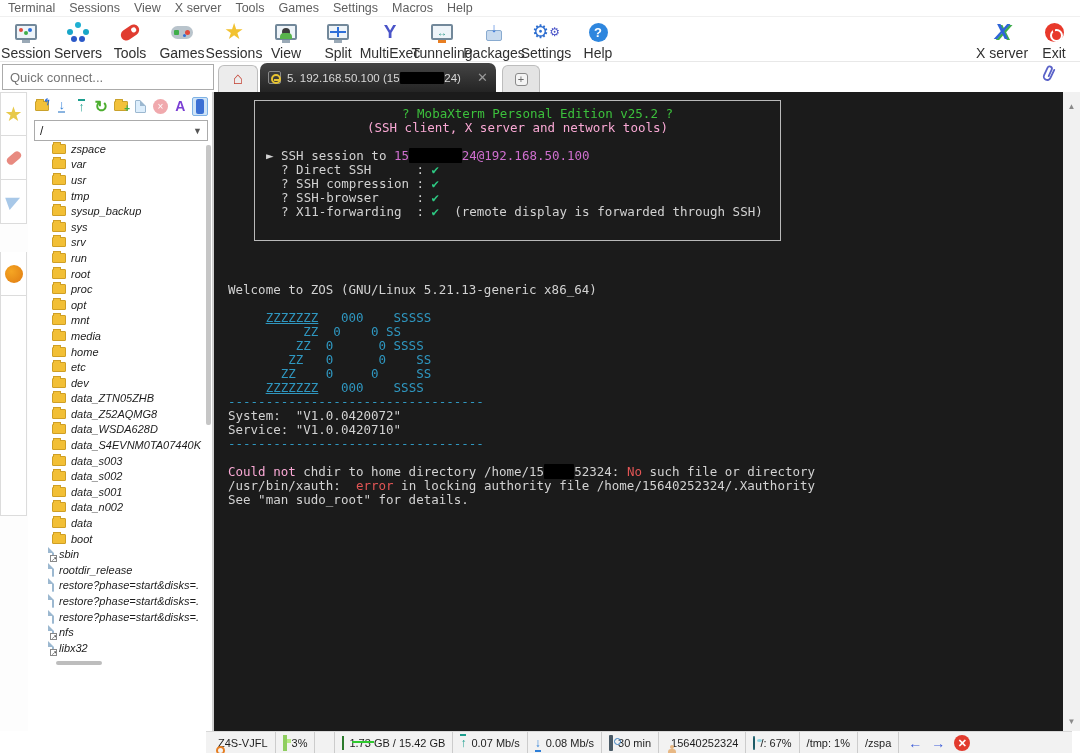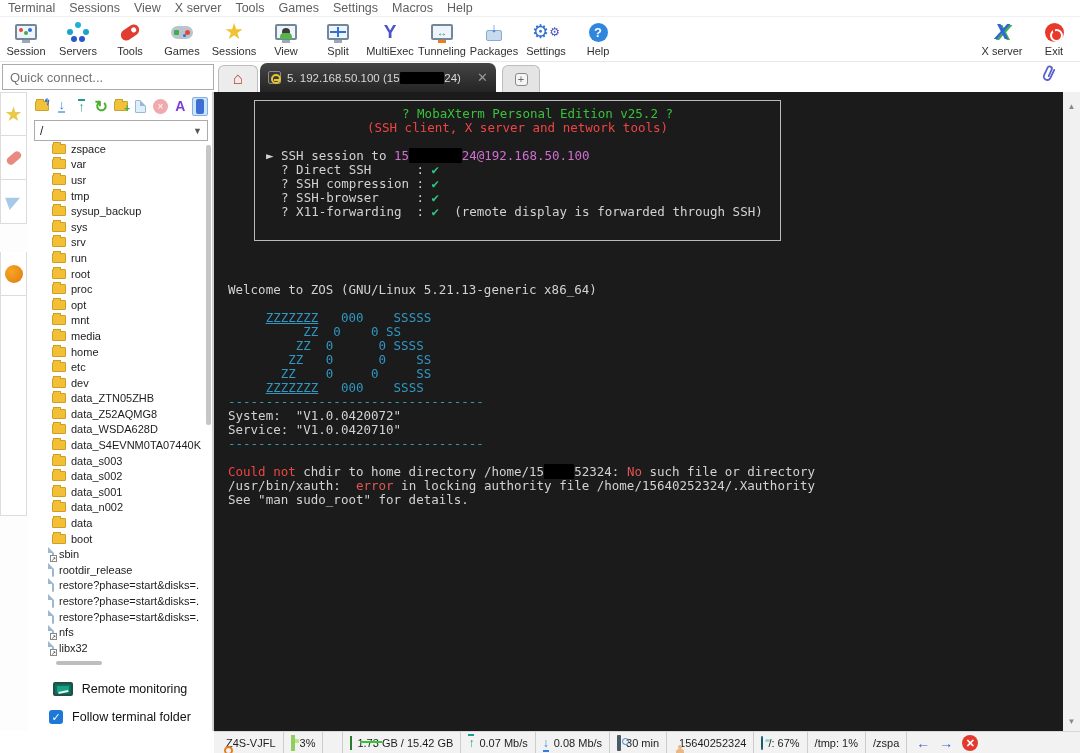--- a/index.html
+++ b/index.html
@@ -8,21 +8,21 @@
   #window { position:relative; width:1080px; height:753px; background:#fff; overflow:hidden; }
 
   
   #menubar { position:absolute; left:0; top:0; width:1080px; height:17px; background:#fff; display:flex; align-items:center; padding-left:6px; border-bottom:1px solid #f0f0f0;}
   .menu-item { font-size:12.5px; color:#5f5f5f; padding:0 12px 0 2px; cursor:default; }
 
   
   #toolbar { position:absolute; left:0; top:17px; width:1080px; height:45px; background:#fff; display:flex; align-items:stretch; border-bottom:1px solid #e8e8e8;}
   .tb-item { width:52px; display:flex; flex-direction:column; align-items:center; justify-content:flex-start; padding-top:3px; }
   .tb-item .tb-ico { height:24px; display:flex; align-items:center; justify-content:center; }
-  .tb-item .tb-label { font-size:11px; color:#303030; margin-top:1px; white-space:nowrap; }
+  .tb-item .tb-label { font-size:14px; color:#303030; margin-top:1px; white-space:nowrap; }
   #toolbar .tb-spacer { flex:1; }
   
   .mon { position:relative; width:22px; height:16px; border:2px solid #72889a; border-radius:2px; background:#eef4f9; }
   .mon:after { content:""; position:absolute; left:5px; bottom:-5px; width:8px; height:3px; background:#9aa9b6; }
   .mon .dotr{position:absolute;left:2px;top:2px;width:4px;height:4px;border-radius:50%;background:#e04a3c;}
   .mon .dotg{position:absolute;left:7px;top:5px;width:4px;height:4px;border-radius:50%;background:#3fae4a;}
   .mon .dotb{position:absolute;left:11px;top:2px;width:4px;height:4px;border-radius:50%;background:#2e6fd8;}
   .mon .person{position:absolute;left:5px;top:2px;width:8px;height:8px;border-radius:50%;background:#3c3c3c;}
   .mon .body{position:absolute;left:3px;top:7px;width:12px;height:6px;border-radius:4px 4px 0 0;background:#58b44c;}
   .mon .grid{position:absolute;inset:1px;background:linear-gradient(#2e6fd8,#2e6fd8) 50% 0/2px 100% no-repeat, linear-gradient(#2e6fd8,#2e6fd8) 0 50%/100% 2px no-repeat;}
@@ -99,55 +99,55 @@
   .sbt-enc{color:#7b3fd4;font-weight:bold;font-size:14px;}
   .sbt-track{width:8px;height:15px;background:#3b6fd4;border-radius:2px;}
   .fileico{width:11px;height:13px;background:#ddeefc;border:1px solid #9cb8d0;border-radius:1px;position:relative;}
   .fileico:before{content:"";position:absolute;right:-1px;top:-1px;border:3px solid #fff;border-left-color:#9cb8d0;border-bottom-color:#9cb8d0;}
   .linkarrow{position:absolute;left:-2px;bottom:-2px;width:7px;height:7px;background:#fff;border:1px solid #888;font-size:6px;line-height:6px;color:#111;text-align:center;}
   #sb-path { margin:2px 4px 0 6px; height:21px; border:1px solid #ababab; display:flex; align-items:center; justify-content:space-between; padding:0 5px; font-size:12px; color:#222;}
   #sb-path .chev{color:#555;font-size:9px;}
   #tree-header { display:flex; align-items:center; gap:14px; padding:6px 0 3px 10px; font-size:11.5px; color:#333; }
   .sort-tri{width:0;height:0;border-left:4px solid transparent;border-right:4px solid transparent;border-bottom:5px solid #3b7fd4;}
   #tree { position:relative; height:518px; overflow:hidden; }
-  .tree-row { display:flex; align-items:center; gap:5px; height:15.6px; padding-left:24px; font-size:11px; color:#1c1c1c; white-space:nowrap;}
+  .tree-row { display:flex; align-items:center; gap:5px; height:15.6px; padding-left:24px; font-size:11px; color:#1c1c1c; white-space:nowrap;font-style:italic;}
   .tree-folder{width:14px;height:10px;flex:none;background:#f2bf35;border:1px solid #cf9f25;border-radius:1px;position:relative;}
   .tree-folder:before{content:"";position:absolute;left:0;top:-3px;width:6px;height:2px;background:#f2bf35;border:1px solid #cf9f25;border-bottom:none;}
   .tree-file-wrap{position:relative;flex:none;}
   #tree-vscroll{position:absolute;right:1px;top:0;width:7px;height:518px;}
   #tree-vthumb{position:absolute;right:0;top:4px;width:5px;height:280px;background:#c6c6c6;border-radius:2px;}
   #tree-hscroll{height:8px;position:relative;}
   #tree-hthumb{position:absolute;left:28px;top:2px;width:46px;height:4px;background:#bdbdbd;border-radius:2px;}
   #sb-bottom{padding-top:8px;}
   .sb-bottom-row{display:flex;align-items:center;gap:9px;justify-content:center;height:28px;font-size:12.5px;color:#111;}
   .remote-mon-ico{width:20px;height:14px;background:#0d6e5e;border:2px solid #1f4f46;border-radius:2px;position:relative;}
   .remote-mon-ico:before{content:"";position:absolute;left:2px;top:2px;right:2px;bottom:2px;background:#16a085;}
   .remote-mon-ico:after{content:"";position:absolute;left:3px;top:4px;width:10px;height:3px;border-bottom:2px solid #e8f8e8;transform:rotate(-12deg);}
   .checkbox{width:14px;height:14px;background:#1e78d7;border-radius:3px;color:#fff;font-size:11px;line-height:14px;text-align:center;}
 
   
   #terminal { position:absolute; left:214px; top:0; width:849px; height:639px; background:#1b1b1b; font-family:"DejaVu Sans Mono", monospace; font-size:12.5px; line-height:14px; color:#d2d2d2; padding:8px 0 0 14px; overflow:hidden;}
   #banner-box { width:527px; margin-left:26px; border:1px solid #b9b9b9; padding:6px 11px 7px 11px; }
   .tl { white-space:pre; min-height:14px; }
   .tl.center { text-align:center; }
-  .c-fg{color:#d2d2d2;} .c-green{color:#3cc03c;margin-left:40px;} .c-yellow{color:#ef4444;}
+  .c-fg{color:#d2d2d2;} .c-green{color:#3cc03c;margin-left:40px;} .c-yellow{color:#f9a8d4;}
   .c-magenta{color:#cf6fcf;} .c-cyan{color:#35bfda;} .c-art{color:#2f97c0;}
   .c-teal{color:#2fbfa0;} .c-red{color:#e25555;}
   .c-link{color:#35bfda;text-decoration:underline;}
   .c-check{color:#2dc983;}
   .useg{text-decoration:underline;}
   .censor{background:#000;color:transparent;border-radius:1px;}
   .cursor{display:inline-block;width:8px;height:13px;background:#a9a9a9;vertical-align:-2px;}
 
   
   #vscroll { position:absolute; left:1063px; top:0; width:17px; height:639px; background:#f1f1f1; }
   .scroll-arrow{position:absolute;left:0;width:17px;height:16px;display:flex;align-items:center;justify-content:center;font-size:8px;color:#8a8a8a;}
 
   
-  #statusbar { position:absolute; left:214px; top:731px; width:866px; height:22px; background:#f2f2f2; border-top:1px solid #d8d8d8; display:flex; font-size:11px; color:#1d1d1d;}
+  #statusbar { position:absolute; left:206px; top:731px; width:866px; height:22px; background:#f2f2f2; border-top:1px solid #d8d8d8; display:flex; font-size:11px; color:#1d1d1d;}
   .sb-cell { display:flex; align-items:center; gap:5px; padding:0 7px; height:22px; border-right:1px solid #cccccc; white-space:nowrap;}
   .sb-cell.noborder{border-right:none;}
   .host-logo{width:13px;height:13px;background:#33211c;border-radius:2px;position:relative;}
   .host-logo:before{content:"";position:absolute;left:3px;top:3px;width:5px;height:5px;border:2px solid #e67e22;border-radius:50%;}
   .cpu-ico{width:12px;height:12px;background:#2f8f2f;border:2px solid #8fce5f;position:relative;}
   .cpu-ico:before{content:"";position:absolute;left:2px;top:2px;width:4px;height:4px;background:#b8e986;}
   .graph-box{width:92px;height:17px;background:#000;position:relative;}
   .graph-box:before{content:"";position:absolute;left:30px;bottom:0;width:22px;height:2px;background:#2fc92f;}
   .ram-ico{width:16px;height:9px;background:#3fae3f;border:1px solid #2c7a2c;background-image:repeating-linear-gradient(90deg,#b8e8b8 0 2px,transparent 2px 4px);}
   .up-arr{color:#1c9e8e;font-weight:bold;border-top:2px solid #1c9e8e;line-height:10px;font-size:12px;}
@@ -503,30 +503,20 @@
             <span class="tree-file-wrap"><span class="fileico"></span><span class="linkarrow">↗</span></span>
             <span>libx32</span>
           </div>
           <div id="tree-vscroll">
             <div id="tree-vthumb"></div>
           </div>
         </div>
       <div id="tree-hscroll">
           <div id="tree-hthumb"></div>
         </div>
-      <div id="sb-bottom">
-        <div class="sb-bottom-row">
-          <span class="remote-mon-ico"></span>
-          <span>Remote monitoring</span>
-        </div>
-        <div class="sb-bottom-row">
-          <span class="checkbox">✓</span>
-          <span>Follow terminal folder</span>
-        </div>
-      </div>
     </div>
 
     <div id="terminal">
       <div id="banner-box">
           <div class="tl center"><span class="c-green">? MobaXterm Personal Edition v25.2 ?</span></div>
           <div class="tl center"><span class="c-yellow">(SSH client, X server and network tools)</span></div>
           <div class="tl">&nbsp;</div>
           <div class="tl"><span class="c-fg">► SSH session to </span><span class="c-magenta">15</span><span class="c-magenta censor">6402523</span><span class="c-magenta">24@192.168.50.100</span></div>
           <div class="tl"><span class="c-fg">  ? Direct SSH      : </span><span class="c-check">✔</span></div>
           <div class="tl"><span class="c-fg">  ? SSH compression : </span><span class="c-check">✔</span></div>

